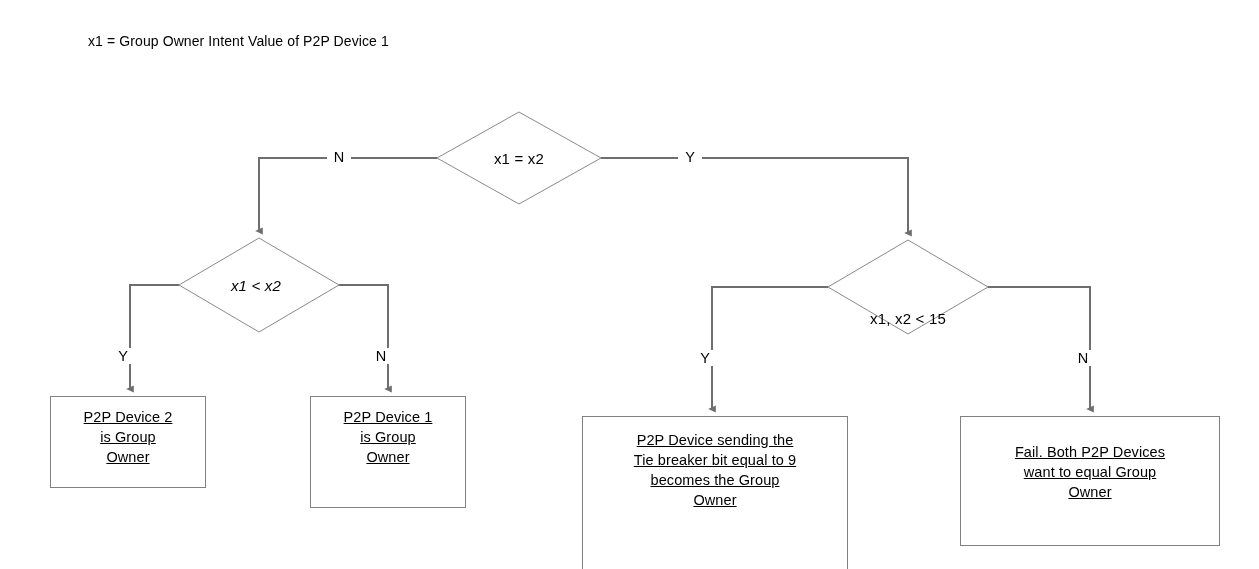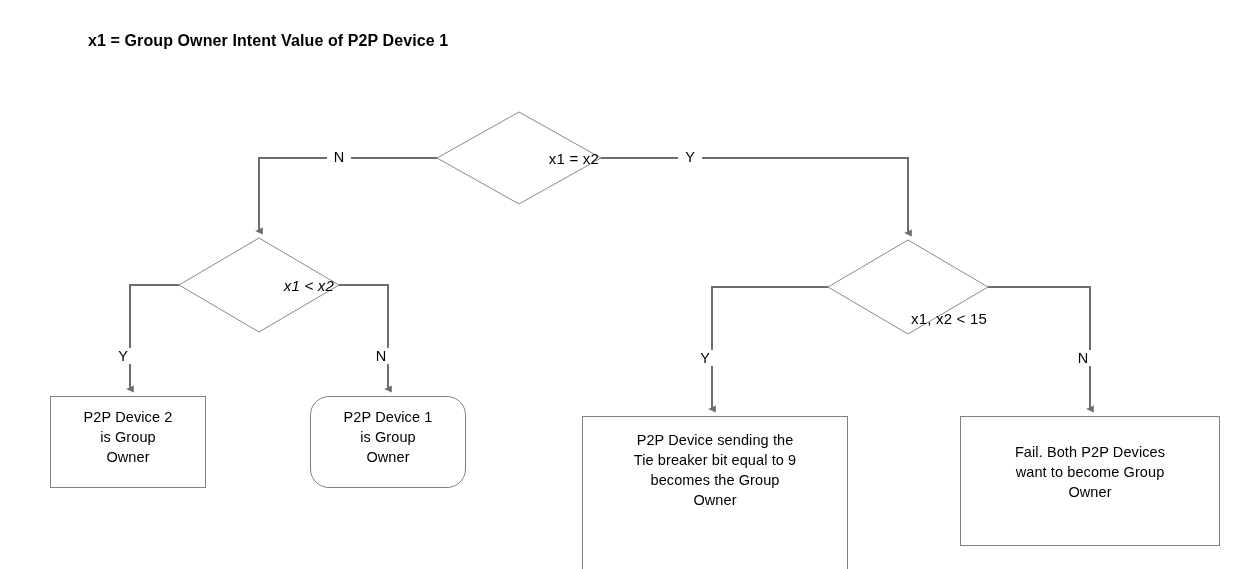--- a/index.html
+++ b/index.html
@@ -22,52 +22,52 @@
   svg.wires {
     position: absolute;
     left: 0;
     top: 0;
     width: 1259px;
     height: 569px;
     pointer-events: none;
   }
   .legend-line {
     position: absolute;
-    font-size: 16px;
+    font-size: 14px;
     line-height: 16px;
     white-space: nowrap;
     color: #000;
     letter-spacing: 0.1px;
-    font-weight: bold;
   }
   .diamond-label {
     position: absolute;
     font-size: 15px;
     white-space: nowrap;
-    text-align: right;
+    text-align: center;
     color: #000;
     letter-spacing: 0.2px;
   }
   .edge-label {
     position: absolute;
     font-size: 14.5px;
     white-space: nowrap;
     color: #000;
     background: #ffffff;
     padding: 0 2px;
     text-align: center;
   }
   .term-box {
     position: absolute;
     box-sizing: border-box;
     border: 1px solid #808080;
     background: #ffffff;
     display: flex;
     align-items: flex-start;
     justify-content: center;
+    text-decoration: underline;
   }
   .term-box .term-text {
     font-size: 14.5px;
     line-height: 20px;
     text-align: center;
     color: #000;
     white-space: pre-line;
     letter-spacing: 0.1px;
   }
 </style>
@@ -116,32 +116,32 @@
 
   <div class="edge-label" style="left:693px; top:350px; width:20px;">Y</div>
   <div class="edge-label" style="left:1071px; top:350px; width:20px;">N</div>
 
   <div class="term-box" style="left:50px; top:396px; width:156px; height:92px;">
     <span class="term-text" style="margin-top:10px;">P2P Device 2
 is Group
 Owner</span>
   </div>
 
-  <div class="term-box" style="left:310px; top:396px; width:156px; height:92px;border-radius:19px;">
+  <div class="term-box" style="left:310px; top:396px; width:156px; height:112px;">
     <span class="term-text" style="margin-top:10px;">P2P Device 1
 is Group
 Owner</span>
   </div>
 
   <div class="term-box" style="left:582px; top:416px; width:266px; height:155px;">
     <span class="term-text" style="margin-top:13px;">P2P Device sending the
 Tie breaker bit equal to 9
 becomes the Group
 Owner</span>
   </div>
 
   <div class="term-box" style="left:960px; top:416px; width:260px; height:130px;">
     <span class="term-text" style="margin-top:25px;">Fail. Both P2P Devices
-want to become Group
+want to equal Group
 Owner</span>
   </div>
 
 </div>
 
 </body></html>

